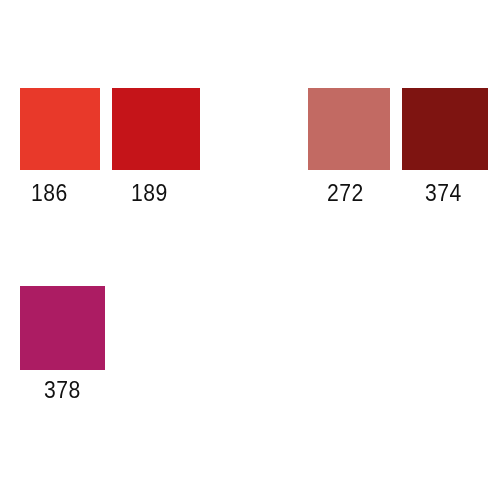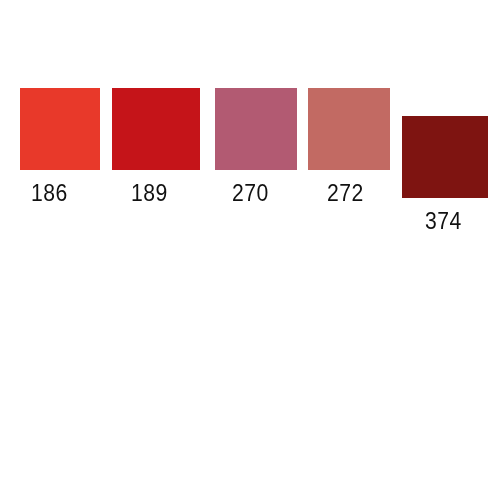--- a/index.html
+++ b/index.html
@@ -61,36 +61,36 @@
     <div class="swatch-cell" style="left:20px;width:80px;height:120px;">
       <span class="swatch-chip" style="width:80px;height:82px;background:#e8392a;"></span>
       <span class="swatch-label" style="left: 11px; top: 94px; color: rgb(17, 17, 17);">186</span>
     </div>
 
     <div class="swatch-cell" style="left:112px;width:97px;height:120px;">
       <span class="swatch-chip" style="width:88px;height:82px;background:#c51419;"></span>
       <span class="swatch-label" style="left: 19px; top: 94px; color: rgb(17, 17, 17);">189</span>
     </div>
 
-    <div class="swatch-cell" style="left:215px;width:82px;height:120px;">
-      <span class="swatch-chip" style="width:82px;height:82px;background:#b25a72;"></span>
-      <span class="swatch-label" style="left: 17px; top: 94px; color: rgb(17, 17, 17);">270</span>
-    </div>
 
     <div class="swatch-cell" style="left:308px;width:104px;height:120px;">
       <span class="swatch-chip" style="width:82px;height:82px;background:#c26a63;"></span>
       <span class="swatch-label" style="left: 19px; top: 94px; color: rgb(17, 17, 17);">272</span>
     </div>
 
-    <div class="swatch-cell" style="left:402px;width:86px;height:120px;margin-top:28px;">
+    <div class="swatch-cell" style="left:402px;width:86px;height:120px;">
       <span class="swatch-chip" style="width:86px;height:82px;background:#7e1411;"></span>
       <span class="swatch-label" style="left: 23px; top: 94px; color: rgb(17, 17, 17);">374</span>
     </div>
 
   </div>
 
   <div class="swatch-row" style="top:286px;height:120px;">
 
+    <div class="swatch-cell" style="left:20px;width:85px;height:120px;">
+      <span class="swatch-chip" style="width:85px;height:84px;background:#ac1c63;"></span>
+      <span class="swatch-label" style="left: 24px; top: 93px; color: rgb(17, 17, 17);">378</span>
+    </div>
 
 
   </div>
 
 </div>
 
 </body></html>

